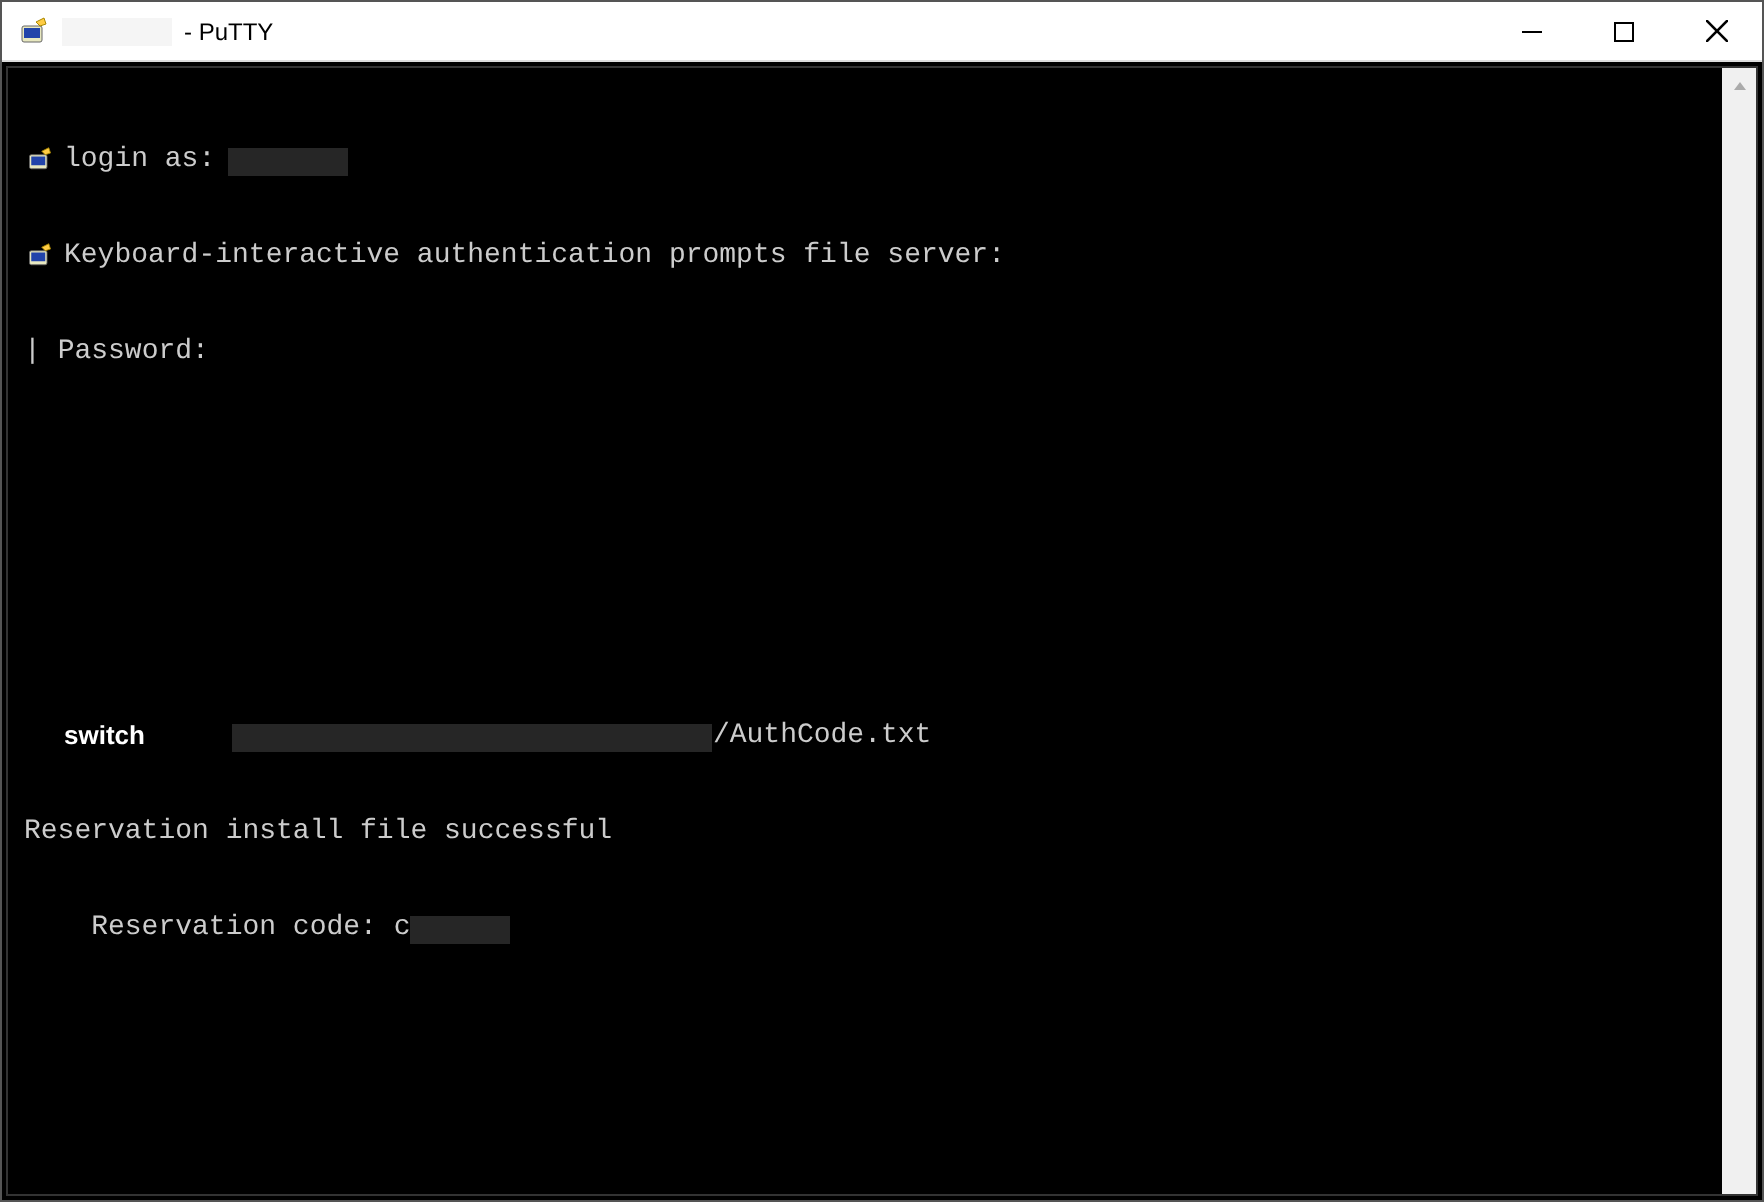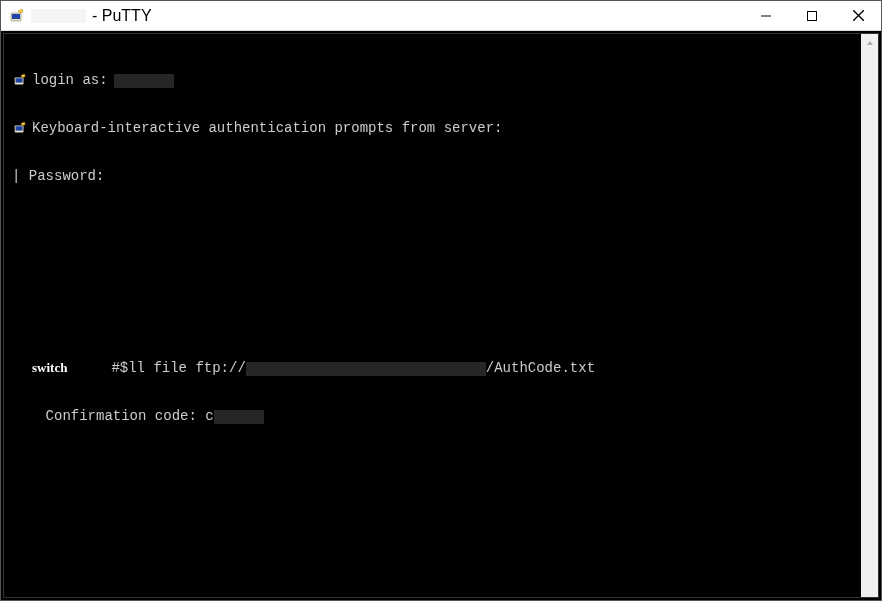--- a/index.html
+++ b/index.html
@@ -30,21 +30,21 @@
       justify-content: space-between;
       padding: 0 0 0 8px;
       border-bottom: 1px solid #ddd;
     }
     .titlebar-left {
       display: flex;
       align-items: center;
       gap: 6px;
     }
     .titlebar-title {
-      font-size: 16px;
+      font-size: 12px;
       color: #000;
     }
     .titlebar-controls {
       display: flex;
       height: 100%;
     }
     .titlebar-btn {
       width: 46px;
       height: 100%;
       display: flex;
@@ -107,21 +107,21 @@
       display: inline-flex;
       align-items: center;
       justify-content: center;
       margin-right: 4px;
     }
     .mono {
       font-family: "Courier New", monospace;
       color: #ccc;
     }
     .bold-white {
-      font-family: Liberation Serif, serif;
+      font-family: Liberation Sans, sans-serif;
       font-weight: bold;
       color: #fff;
       font-size: 13px;
     }
     .redacted {
       display: inline-block;
       height: 14px;
       background: #1a1a1a;
       vertical-align: middle;
     }
@@ -185,39 +185,41 @@
         <span class="redacted-light" style="width:60px;margin-left:6px;"></span>
       </div>
       <div class="line">
         <span class="line-icon">
           <svg width="14" height="14" viewBox="0 0 16 16">
             <rect x="2" y="5" width="10" height="8" rx="1" fill="#e8e8c0" stroke="#666" stroke-width="0.5"></rect>
             <rect x="3" y="6" width="8" height="5" fill="#2244aa"></rect>
             <path d="M9 3 L13 1 L14 4 L11 5 Z" fill="#ffcc44" stroke="#aa8800" stroke-width="0.5"></path>
           </svg>
         </span>
-        <span class="mono">Keyboard-interactive authentication prompts from server:</span>
+        <span class="mono">Keyboard-interactive authentication prompts file server:</span>
       </div>
       <div class="line">
         <span class="mono" style="margin-left:0;">| </span>
         <span class="mono">Password:</span>
       </div>
       <div class="spacer"></div>
       <div class="spacer"></div>
       <div class="spacer"></div>
       <div class="line">
         <span style="width:20px;display:inline-block;"></span>
         <span class="bold-white">switch</span>
         <span style="width:44px;display:inline-block;"></span>
-        <span class="mono">#$ll file ftp://</span>
         <span class="redacted-light" style="width:240px;"></span>
         <span class="mono">/AuthCode.txt</span>
       </div>
       <div class="line">
-        <span class="mono">    Confirmation code: c</span>
+        <span class="mono">Reservation install file successful</span>
+      </div>
+      <div class="line">
+        <span class="mono">    Reservation code: c</span>
         <span class="redacted-light" style="width:50px;"></span>
       </div>
       <div class="spacer"></div>
       
     </div>
     <div class="scrollbar-track">
       <div class="scrollbar-arrow">
         <svg width="8" height="8" viewBox="0 0 8 8">
             <path d="M4 2 L7 6 L1 6 Z" fill="#aaa"></path>
           </svg>

